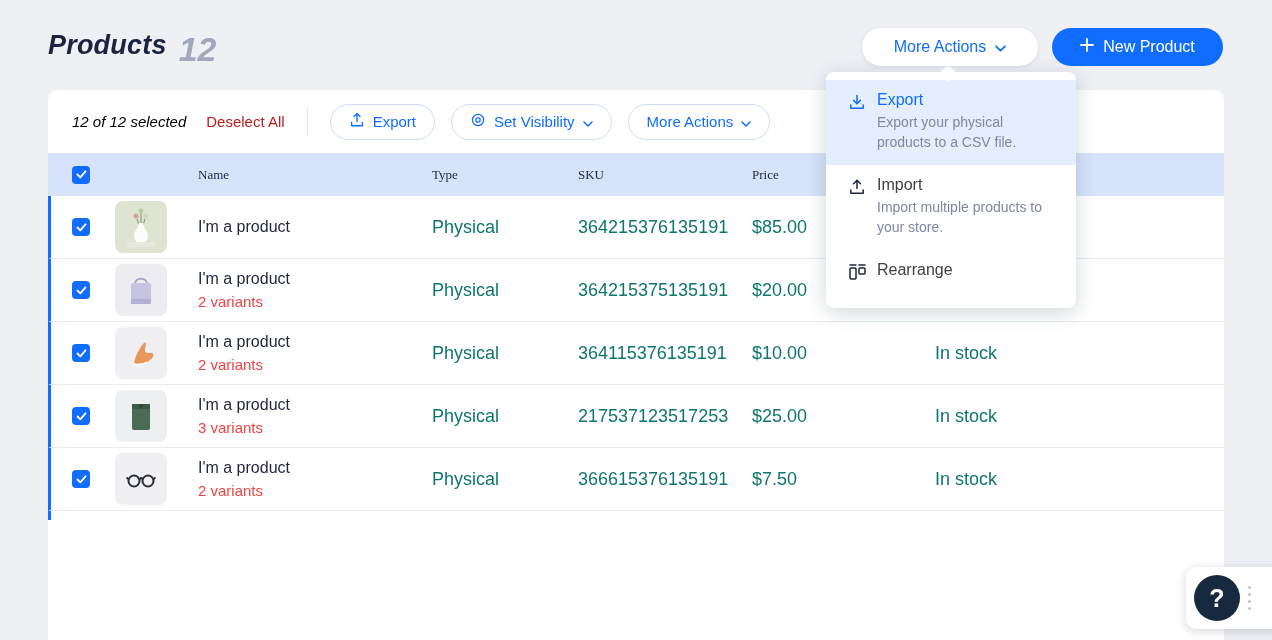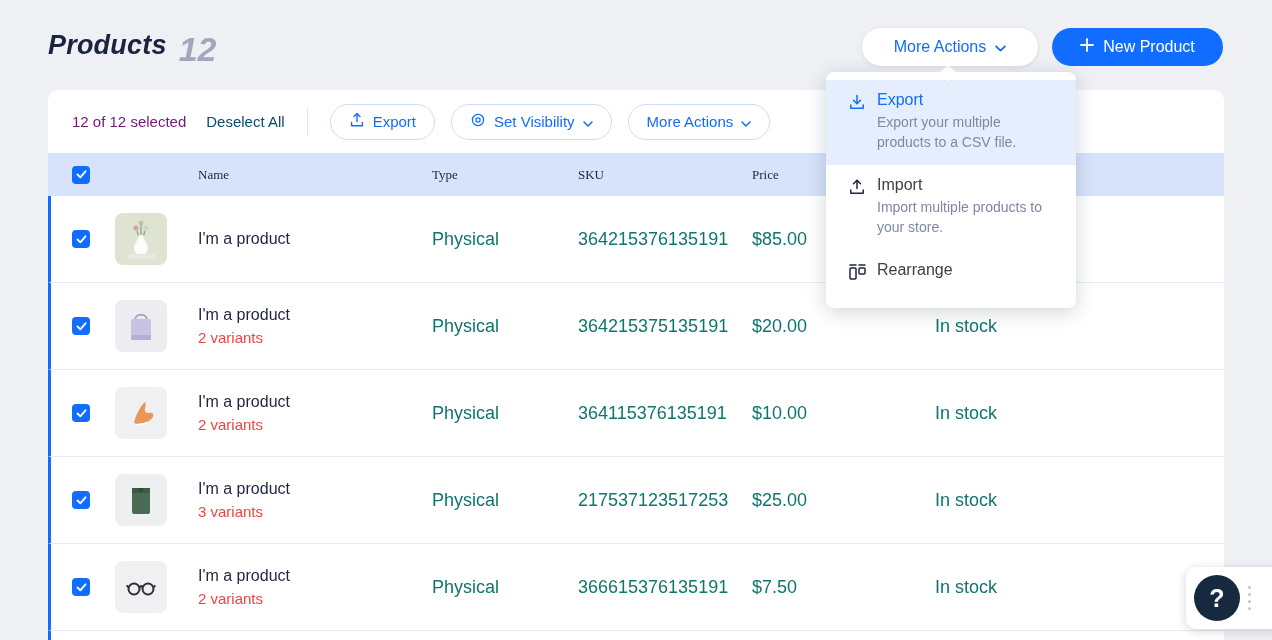--- a/index.html
+++ b/index.html
@@ -13,31 +13,31 @@
   .page-title { font-size:27px; font-weight:700; color:#1c2341; letter-spacing:.2px; }
   .page-count { font-size:34px; font-weight:700; color:#a2a7bd; }
   .hdr-btn { position:absolute; top:28px; height:38px; display:flex; align-items:center; justify-content:center;
              gap:9px; border-radius:20px; font-size:16px; cursor:pointer; z-index:30; }
   .hdr-more { left:862px; width:176px; background:#ffffff; color:#116dff; box-shadow:0 1px 4px rgba(30,40,90,.10); }
   .hdr-new  { left:1052px; width:171px; background:#116dff; color:#ffffff; }
   
   .panel { position:absolute; left:48px; top:90px; width:1176px; height:550px;
            background:#ffffff; border-radius:10px 10px 0 0; overflow:hidden; }
   .toolbar { height:63px; display:flex; align-items:center; padding-left:24px; }
-  .sel-text { font-size:15px; color:#701a75; }
-  .deselect { font-size:15px; color:#0c4a6e; margin-left:20px; cursor:pointer; }
+  .sel-text { font-size:15px; color:#000000;font-style:italic; }
+  .deselect { font-size:15px; color:#b91c1c; margin-left:20px; cursor:pointer; }
   .tb-divider { width:1px; height:28px; background:#e4e7ef; margin:0 22px; }
   .pill { display:inline-flex; align-items:center; gap:8px; height:36px; padding:0 18px;
           border:1px solid #cfdcf8; border-radius:18px; color:#116dff; font-size:15px;
           background:#fff; cursor:pointer; margin-right:16px; }
   .pill svg, .hdr-btn svg { flex:none; }
   
   .grid { display:grid; grid-template-columns:43px 83px 234px 146px 174px 183px auto; align-items:center; }
   .thead { height:43px; background:#d6e3fb; padding-left:24px; font-size:13px; color:#1f2440;font-family:Liberation Serif, serif; }
-  .row { height:87px; padding-left:21px; border-left:3px solid #116dff; border-bottom:1px solid #e8ebf1;
+  .row { height:63px; padding-left:21px; border-left:3px solid #116dff; border-bottom:1px solid #e8ebf1;
          background:#fff; }
   .row-partial { height:9px; border-left:3px solid #116dff; background:#fff; }
   .checkbox { width:18px; height:18px; border-radius:4px; background:#116dff; display:flex;
               align-items:center; justify-content:center; cursor:pointer; }
   .thumb { width:52px; height:52px; border-radius:8px; overflow:hidden; }
   .name-cell { display:flex; flex-direction:column; gap:5px; }
   .p-name { font-size:16px; color:#1f2440; }
   .p-variants { font-size:15px; color:#ef4444; }
   .cell { font-size:18px; color:#0f766e; }
   
@@ -267,21 +267,21 @@
   <div class="menu-notch"></div>
   <div id="menu-items">
       <div class="menu-item hl">
         <span class="menu-icon"><svg width="18" height="18" viewBox="0 0 18 18" fill="none" stroke="currentColor" stroke-width="1.5" stroke-linecap="round" stroke-linejoin="round">
             <path d="M9 2.5v8"></path>
             <path d="M5.5 7.2L9 10.7l3.5-3.5"></path>
             <path d="M2.8 12v3.2h12.4V12"></path>
           </svg></span>
         <div>
           <div class="menu-title">Export</div>
-          <div class="menu-desc">Export your multiple products to a CSV file.</div>
+          <div class="menu-desc">Export your physical products to a CSV file.</div>
         </div>
       </div>
       <div class="menu-item">
         <span class="menu-icon"><svg width="18" height="18" viewBox="0 0 18 18" fill="none" stroke="currentColor" stroke-width="1.5" stroke-linecap="round" stroke-linejoin="round">
             <path d="M9 10.5v-8"></path>
             <path d="M5.5 5.8L9 2.3l3.5 3.5"></path>
             <path d="M2.8 12v3.2h12.4V12"></path>
           </svg></span>
         <div>
           <div class="menu-title">Import</div>

